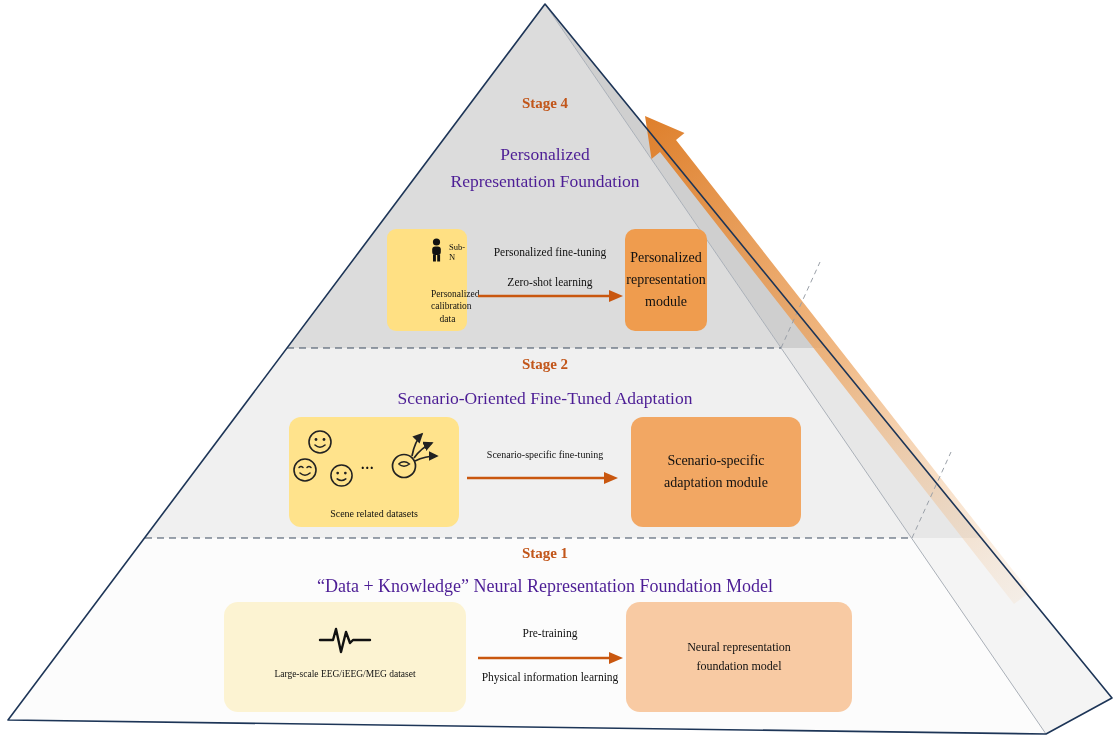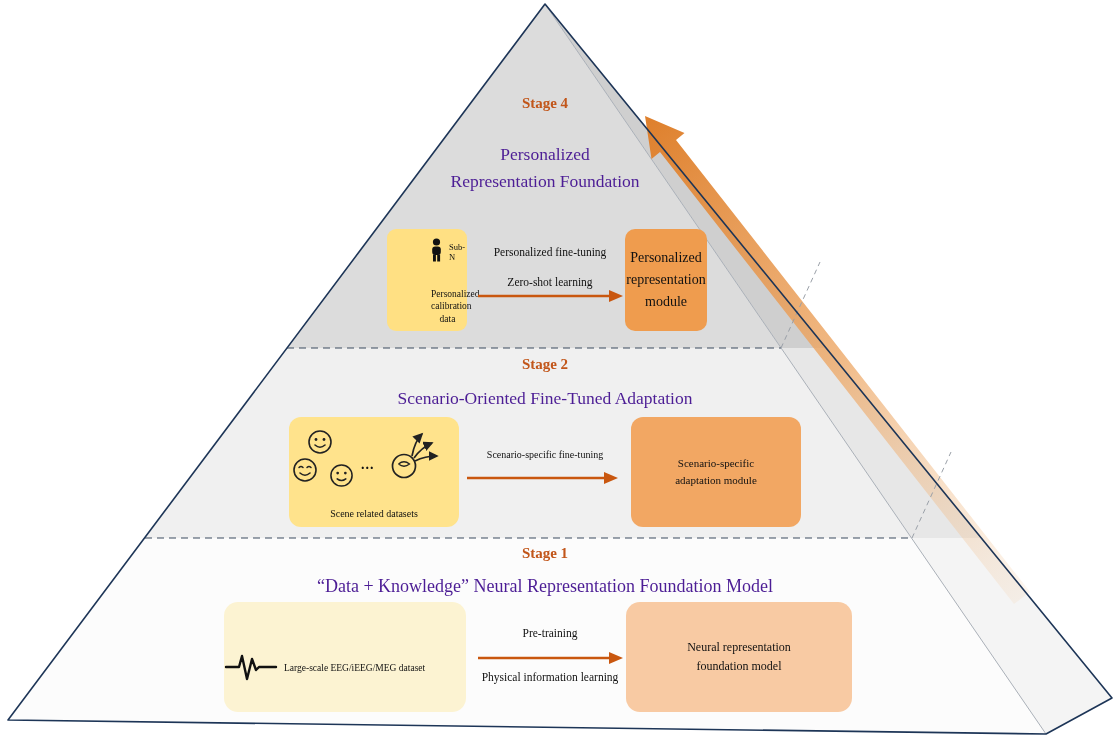--- a/index.html
+++ b/index.html
@@ -33,28 +33,28 @@
   .s2-title  { left:295px; top:385px; width:500px; }
   .s2-ybox   { left:289px; top:417px; width:170px; height:110px; border-radius:12px; background:#ffe38c; }
   .s2-ybox .face1 { position:absolute; left:18px; top:12px; }
   .s2-ybox .face2 { position:absolute; left:3px;  top:40px; }
   .s2-ybox .face3 { position:absolute; left:40px; top:46px; }
   .s2-ybox .dots  { position:absolute; left:72px; top:40px; font-size:14px; font-weight:bold; letter-spacing:1px; }
   .s2-ybox .head  { position:absolute; left:98px; top:8px; }
   .s2-ybox .cap   { position:absolute; left:0; bottom:8px; width:100%; text-align:center; font-size:10px; }
   .s2-al     { left:458px; top:449px; width:174px; font-size:10px; text-align:center; }
   .s2-arrow  { left:466px; top:471px; }
-  .s2-obox   { left:631px; top:417px; width:170px; height:110px; background:#f2a763; border-radius:12px; font-size:11px; line-height:1.55; }
+  .s2-obox   { left:631px; top:417px; width:170px; height:110px; background:#f2a763; border-radius:12px; font-size:14px; line-height:1.55; }
   .s2-obox span { display:inline-block; width:122px; }
 
   
   .s1-label  { left:465px; top:545px; width:160px; }
   .s1-title  { left:195px; top:573px; width:700px; font-size:18px; }
   .s1-ybox   { left:224px; top:602px; width:242px; height:110px; border-radius:14px; background:#fcf3d2; display:flex; padding-top:13px; }
-  .s1-ybox .col { flex:1; display:flex; flex-direction:row; align-items:center; }
+  .s1-ybox .col { flex:1; display:flex; flex-direction:column; align-items:center; }
   .s1-ybox .iconwrap { height:44px; display:flex; align-items:flex-end; justify-content:center; }
   .s1-ybox .cap { margin-top:9px; font-size:9.5px; line-height:1.3; text-align:center; padding:0 6px; }
   .s1-alt    { left:470px; top:627px; width:160px; font-size:11.5px; text-align:center; }
   .s1-arrow  { left:477px; top:651px; }
   .s1-alb    { left:455px; top:671px; width:190px; font-size:11.5px; text-align:center; }
   .s1-obox   { left:626px; top:602px; width:226px; height:110px; background:#f8caa3; border-radius:14px; font-size:12px; line-height:1.55; }
   .s1-obox span { display:inline-block; width:108px; }
 </style>
 </head>
 <body>

